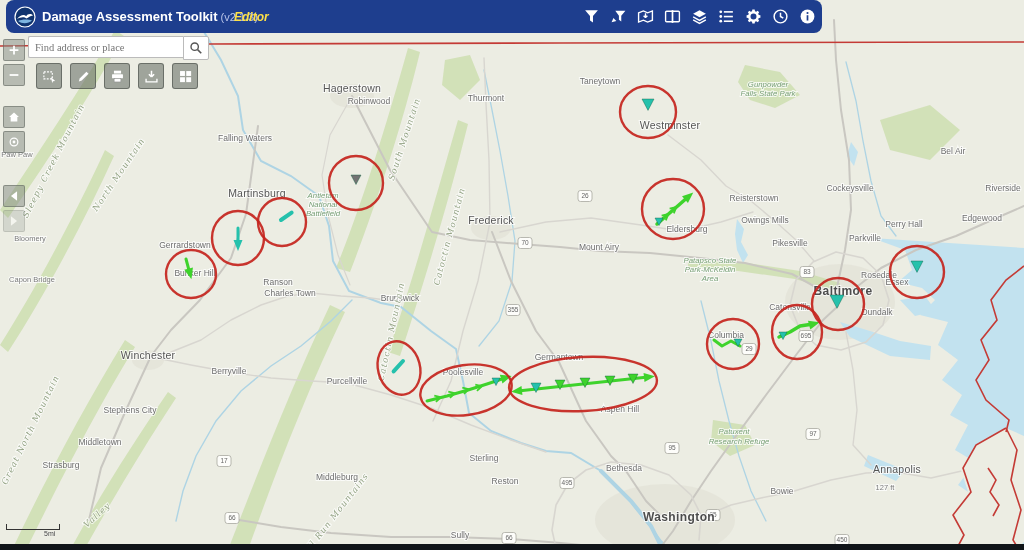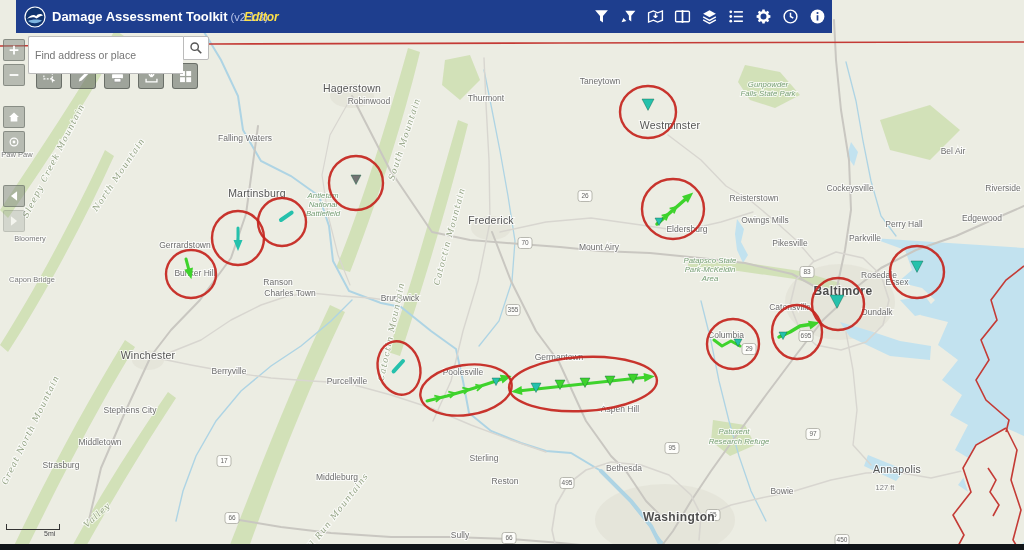--- a/index.html
+++ b/index.html
@@ -8,30 +8,30 @@
   
   .ml{font-family:"Liberation Sans",sans-serif;font-size:8.5px;fill:#6e6e6e;text-anchor:middle;paint-order:stroke;stroke:rgba(255,255,255,.75);stroke-width:2px;}
   .xl{font-size:12px;font-weight:bold;fill:#4d4d4d;letter-spacing:.4px;}
   .lg{font-size:10.5px;fill:#555;letter-spacing:.2px;}
   .md{font-size:8.5px;}
   .sm{font-size:7.5px;fill:#7a7a7a;}
   .park{font-size:7.8px;fill:#79a077;font-style:italic;}
   .mtn{font-family:"DejaVu Serif",serif;font-style:italic;font-size:8.5px;fill:#94a384;letter-spacing:1.2px;}
   .shield-t{font-size:6.5px;fill:#666;text-anchor:middle;font-family:"Liberation Sans",sans-serif;}
   
-  #hdr{position:absolute;left:16px;top:0;width:816px;height:33px;background:#1e3e8e;display:flex;align-items:center;z-index:30;}
+  #hdr{position:absolute;left:6px;top:0;width:816px;height:33px;background:#1e3e8e;display:flex;align-items:center;z-index:30;border-radius:8px;}
   #hdr .logo{margin:0 6px 0 8px;flex:0 0 auto;display:flex;}
   #hdr .ttl{color:#fff;font-weight:bold;font-size:13px;white-space:nowrap;}
   #hdr .ver{color:#b9c4e8;font-size:11px;margin-left:3px;}
   #hdr .tab{position:absolute;left:228px;color:#fde047;font-weight:bold;font-size:12px;cursor:pointer;font-style:italic;}
   #hicons{position:absolute;right:4px;top:0;height:33px;display:flex;align-items:center;gap:5px;}
   #hicons .hic{width:22px;height:22px;display:flex;align-items:center;justify-content:center;cursor:pointer;}
   
   #search{position:absolute;left:28px;top:36px;display:flex;z-index:20;}
-  #search input{width:142px;height:20px;border:1px solid #bbb;border-right:none;border-radius:2px 0 0 2px;padding:8px 6px;font-size:10.5px;color:#555;outline:none;font-family:Liberation Sans, sans-serif;}
+  #search input{width:142px;height:20px;border:1px solid #bbb;border-right:none;border-radius:2px 0 0 2px;padding:0 6px;font-size:10.5px;color:#555;outline:none;font-family:Liberation Serif, serif;}
   #search .sbtn{width:24px;height:22px;background:#fff;border:1px solid #bbb;border-radius:0 2px 2px 0;display:flex;align-items:center;justify-content:center;cursor:pointer;}
   
   #mtools{position:absolute;left:36px;top:63px;display:flex;gap:8px;z-index:18;}
   #mtools .tbtn{width:24px;height:24px;background:rgba(96,104,96,.55);border:1px solid rgba(70,76,70,.6);border-radius:3px;display:flex;align-items:center;justify-content:center;cursor:pointer;}
   
   #navc{position:absolute;left:3px;top:39px;display:flex;flex-direction:column;gap:3px;z-index:18;}
   #navc .nbtn{width:20px;height:20px;background:rgba(130,138,130,.5);border:1px solid rgba(90,96,90,.5);border-radius:2px;display:flex;align-items:center;justify-content:center;cursor:pointer;}
   #navc .gap1{height:14px;} #navc .gap2{height:26px;}
   #navc .dim{opacity:.45;}
   

